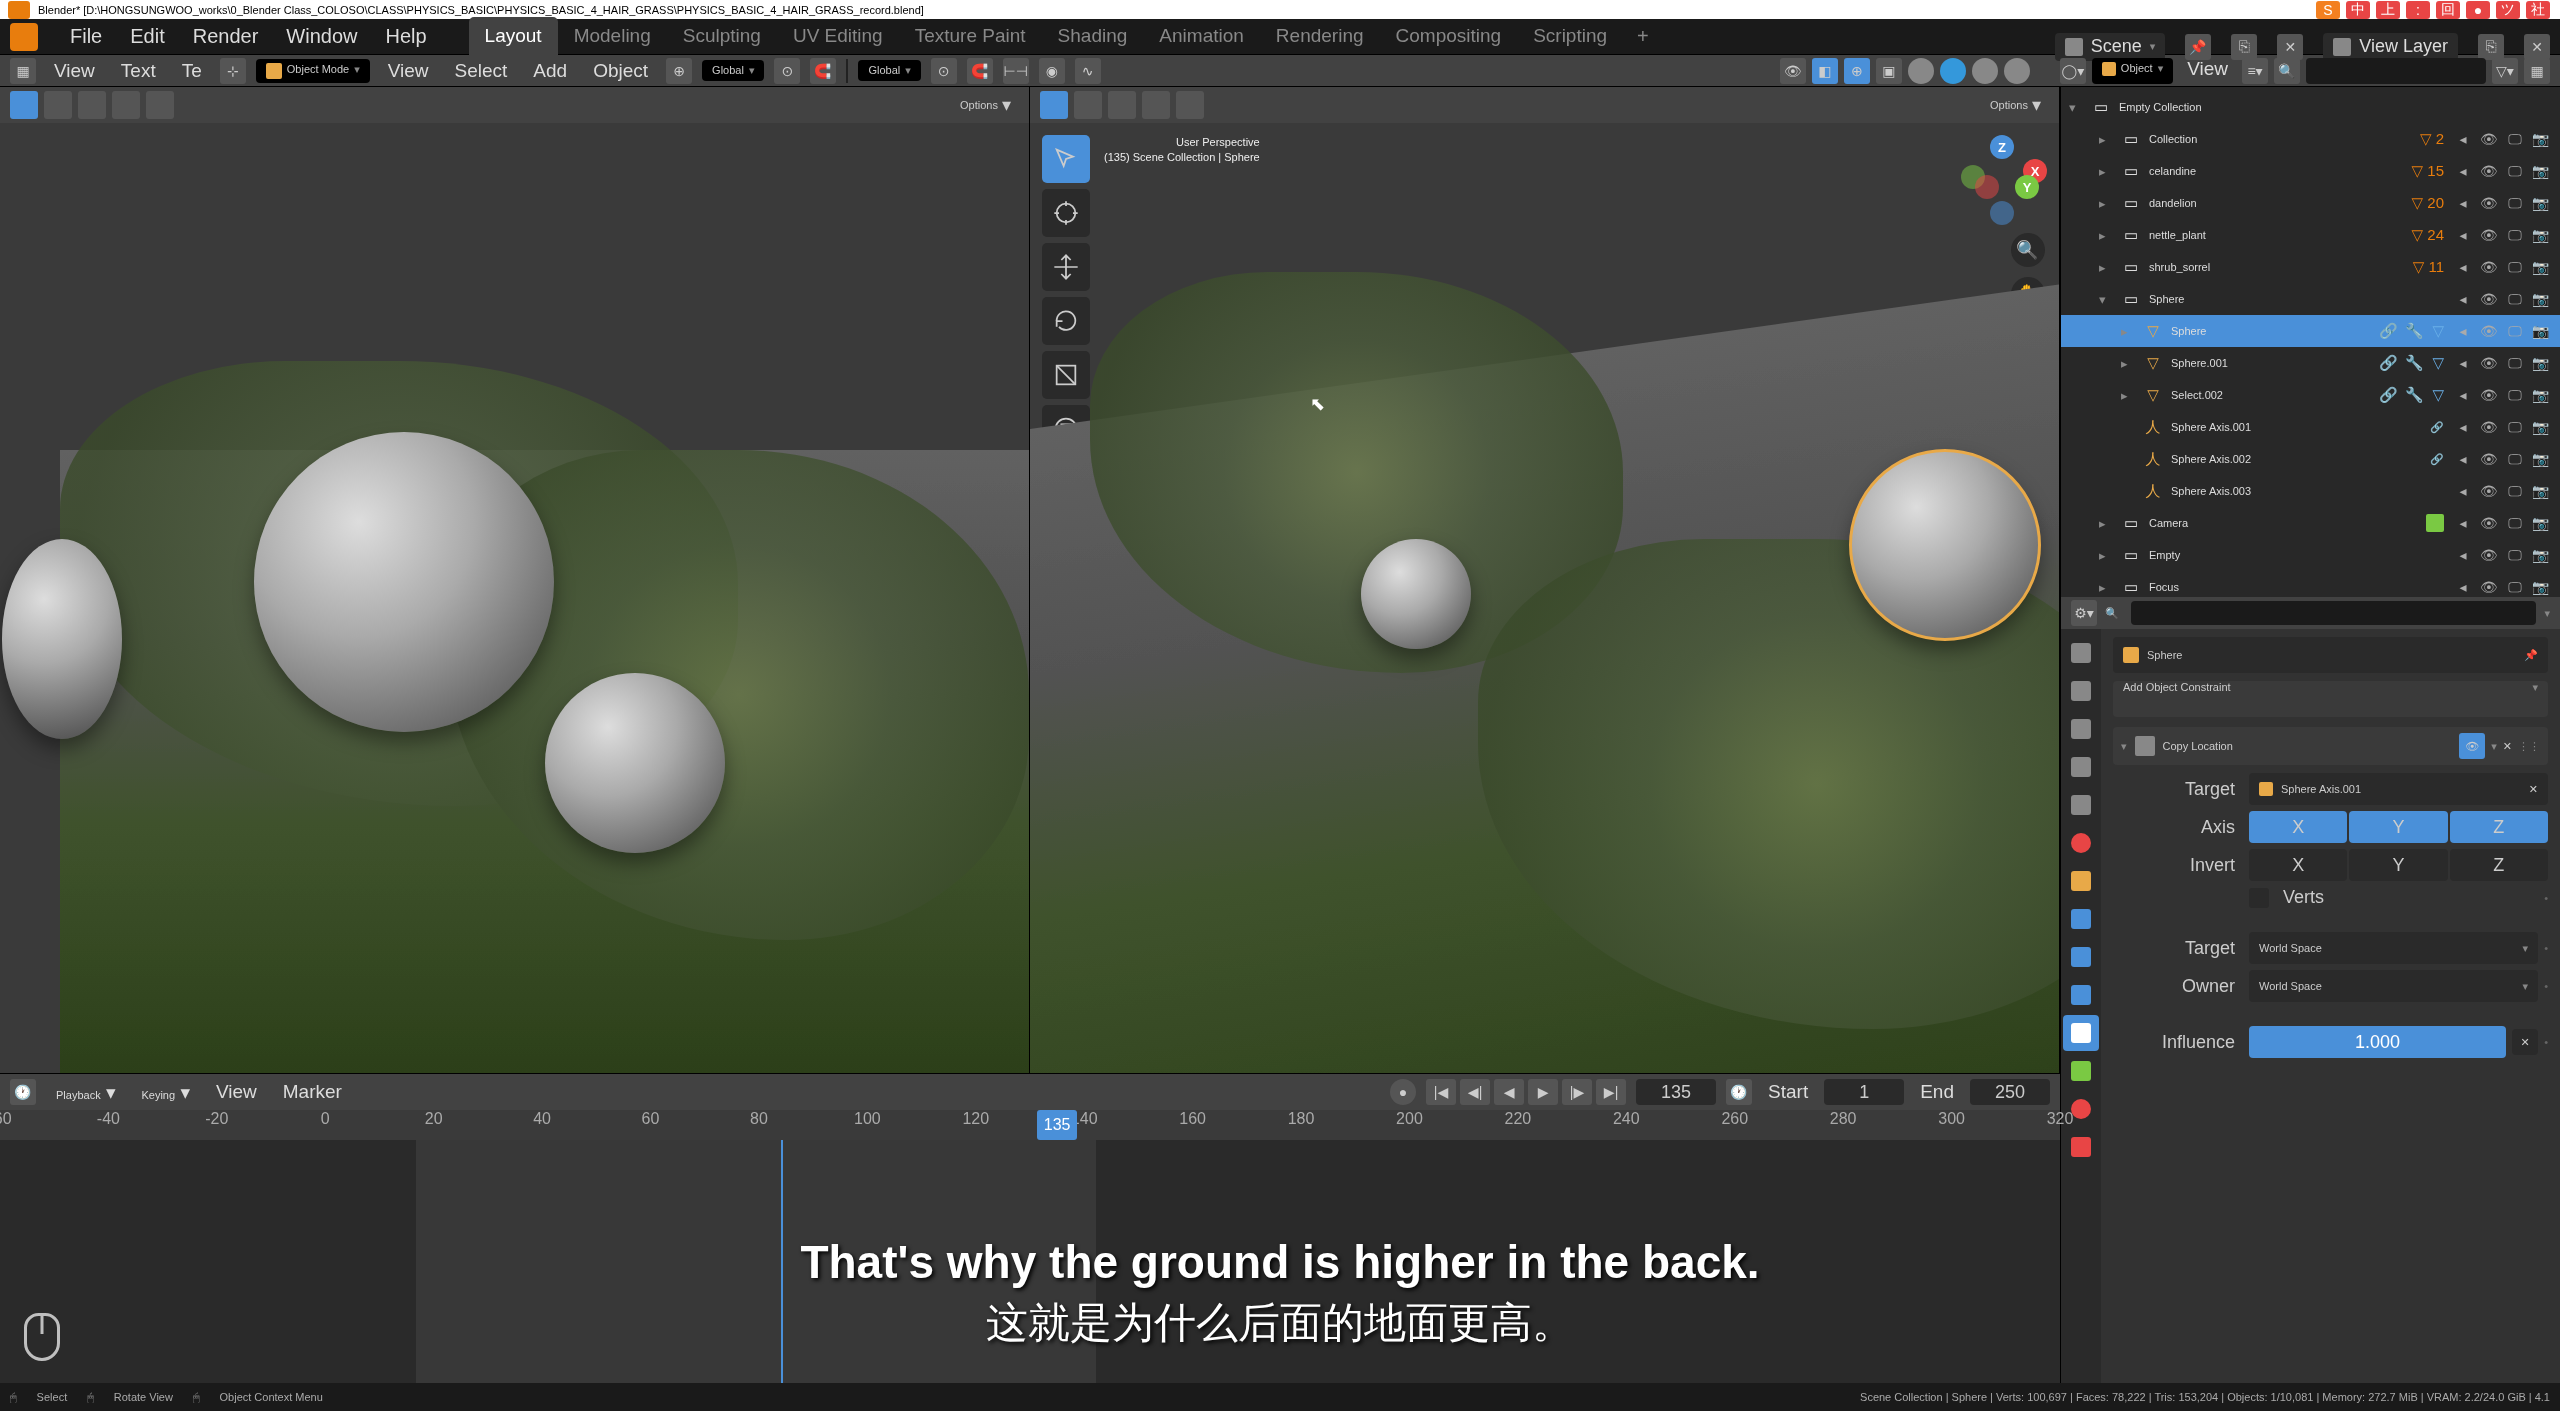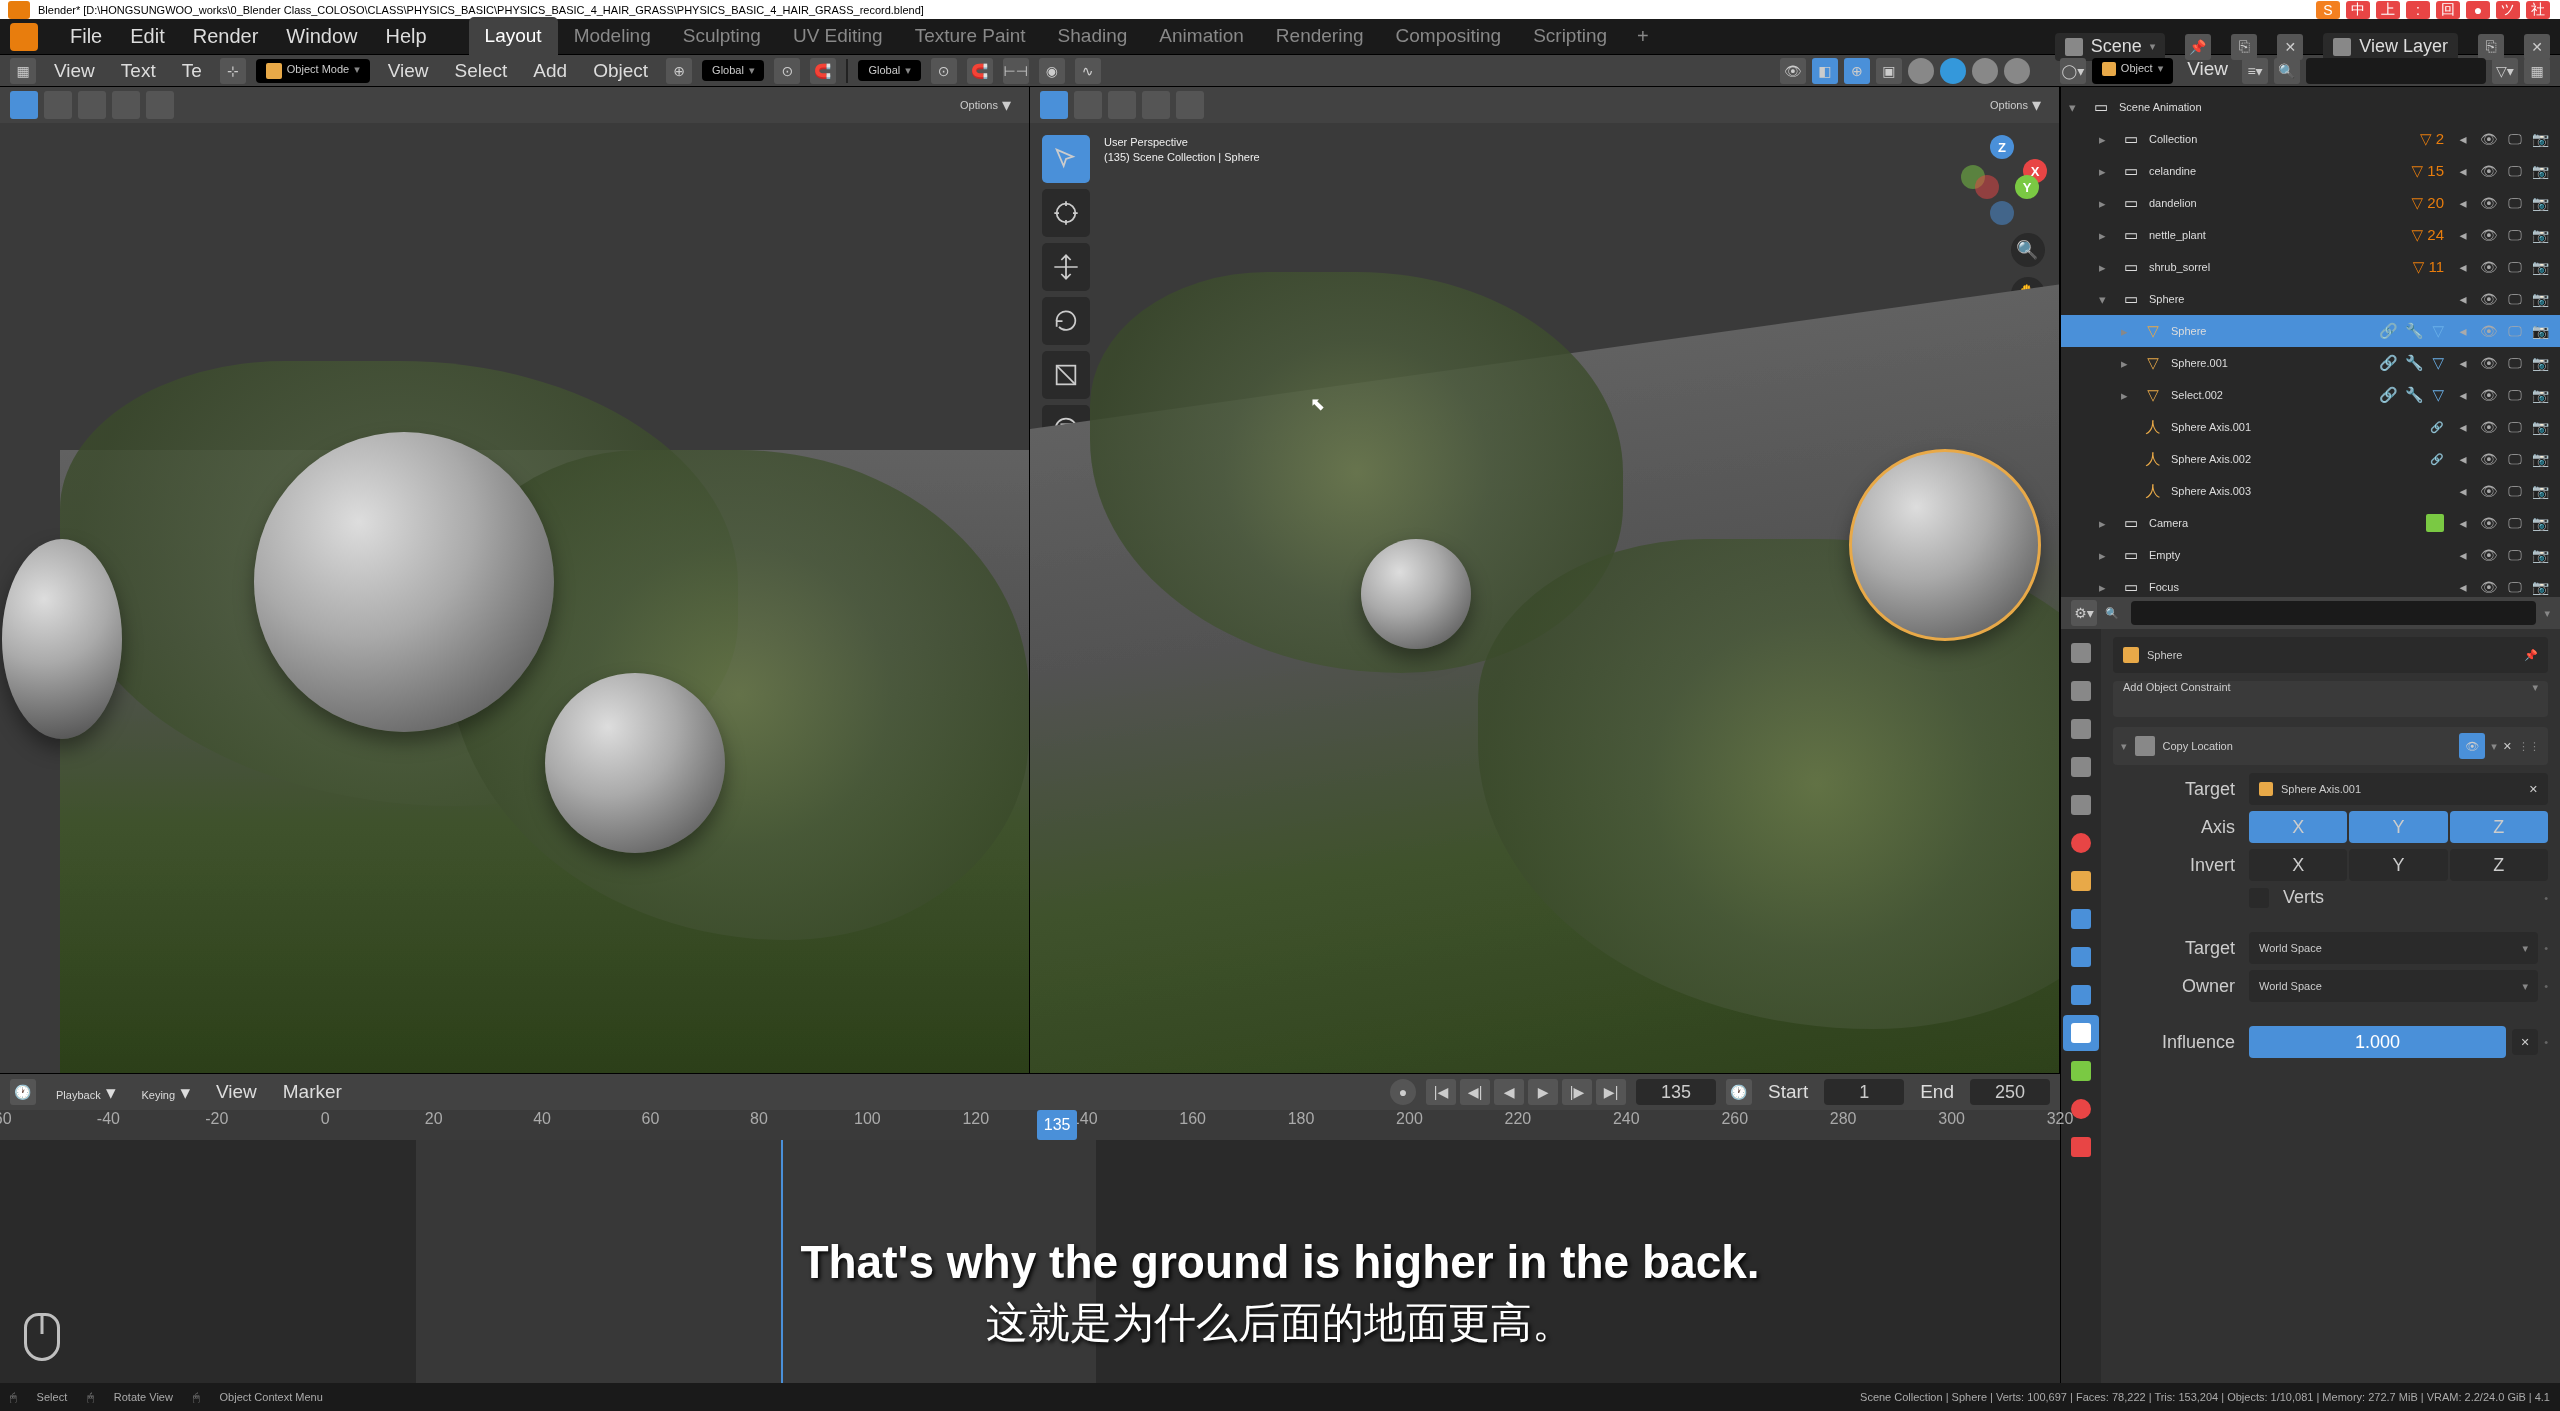--- a/index.html
+++ b/index.html
@@ -22,21 +22,21 @@
 .header-bar { height:32px; background:#424242; display:flex; align-items:center; padding:0 10px; gap:10px; border-bottom:1px solid #000; }
 .hb-drop { display:flex; align-items:flex-start; gap:5px; padding:4px 10px; background:#000000; border-radius:4px; font-size:18px; }
 .hb-menu { font-size:19px; color:#ddd; cursor:pointer; padding:0 8px; }
 .hb-icon { width:26px; height:26px; background:#555; border-radius:3px; display:flex; align-items:center; justify-content:center; font-size:14px; }
 .hb-right { margin-left:auto; display:flex; gap:6px; }
 .hb-sphere { width:26px; height:26px; border-radius:50%; background:#888; }
 .hb-sphere.on { background:#3498db; }
 .main-area { display:flex; height:calc(100% - 19px - 36px - 32px - 28px); }
 .viewport-wrapper { display:flex; flex:1; flex-direction:column; }
 .viewports { display:flex; height:calc(100% - 310px); }
-.viewport { flex:1; background:#22c55e; position:relative; border-right:1px solid #000; overflow:hidden; }
+.viewport { flex:1; background:#22c55e; position:relative; border-right:1px solid #000; overflow:hidden;text-align:right; }
 .vp-header { height:36px; background:#424242; display:flex; align-items:center; padding:0 10px; gap:6px; }
 .vp-tool-icon { width:28px; height:28px; background:#555; border-radius:3px; }
 .vp-tool-icon.active { background:#4a90d9; }
 .vp-options { margin-left:auto; font-size:18px; color:#ccc; padding:0 8px; display:flex; align-items:center; gap:4px; }
 .vp-content { position:absolute; top:36px; left:0; right:0; bottom:0; background:#3a3a3a; }
 .toolbar-v { position:absolute; left:12px; top:12px; display:flex; flex-direction:column; gap:6px; }
 .tool-btn { width:48px; height:48px; background:#2a2a2a; border-radius:5px; display:flex; align-items:center; justify-content:center; }
 .tool-btn.active { background:#4a90d9; }
 .tool-btn svg { width:28px; height:28px; stroke:#ccc; fill:none; stroke-width:1.5; }
 .vp-label { position:absolute; top:12px; left:74px; font-size:18px; color:#eee; line-height:1.4; }
@@ -388,21 +388,21 @@
       </div>
     </div>
   </div>
 
   <div class="right-panel">
     <div class="outliner">
       <div class="outliner-list" id="outliner-list">
         <div class="ol-row">
           <span class="ol-disclosure">▾</span>
           <span class="ol-icon col">▭</span>
-          <span class="ol-name">Scene Animation</span>
+          <span class="ol-name">Empty Collection</span>
         </div>
       <div class="ol-row">
             <span class="ol-indent" style="width: 22px;"></span>
             <span class="ol-disclosure">▸</span>
             <span class="ol-icon col">▭</span>
             <span class="ol-name">Collection</span>
             <span class="ol-badge">▽ 2</span>
             <div class="ol-toggles">
               <span class="ol-toggle">◂</span>
               <span class="ol-toggle">👁</span>

